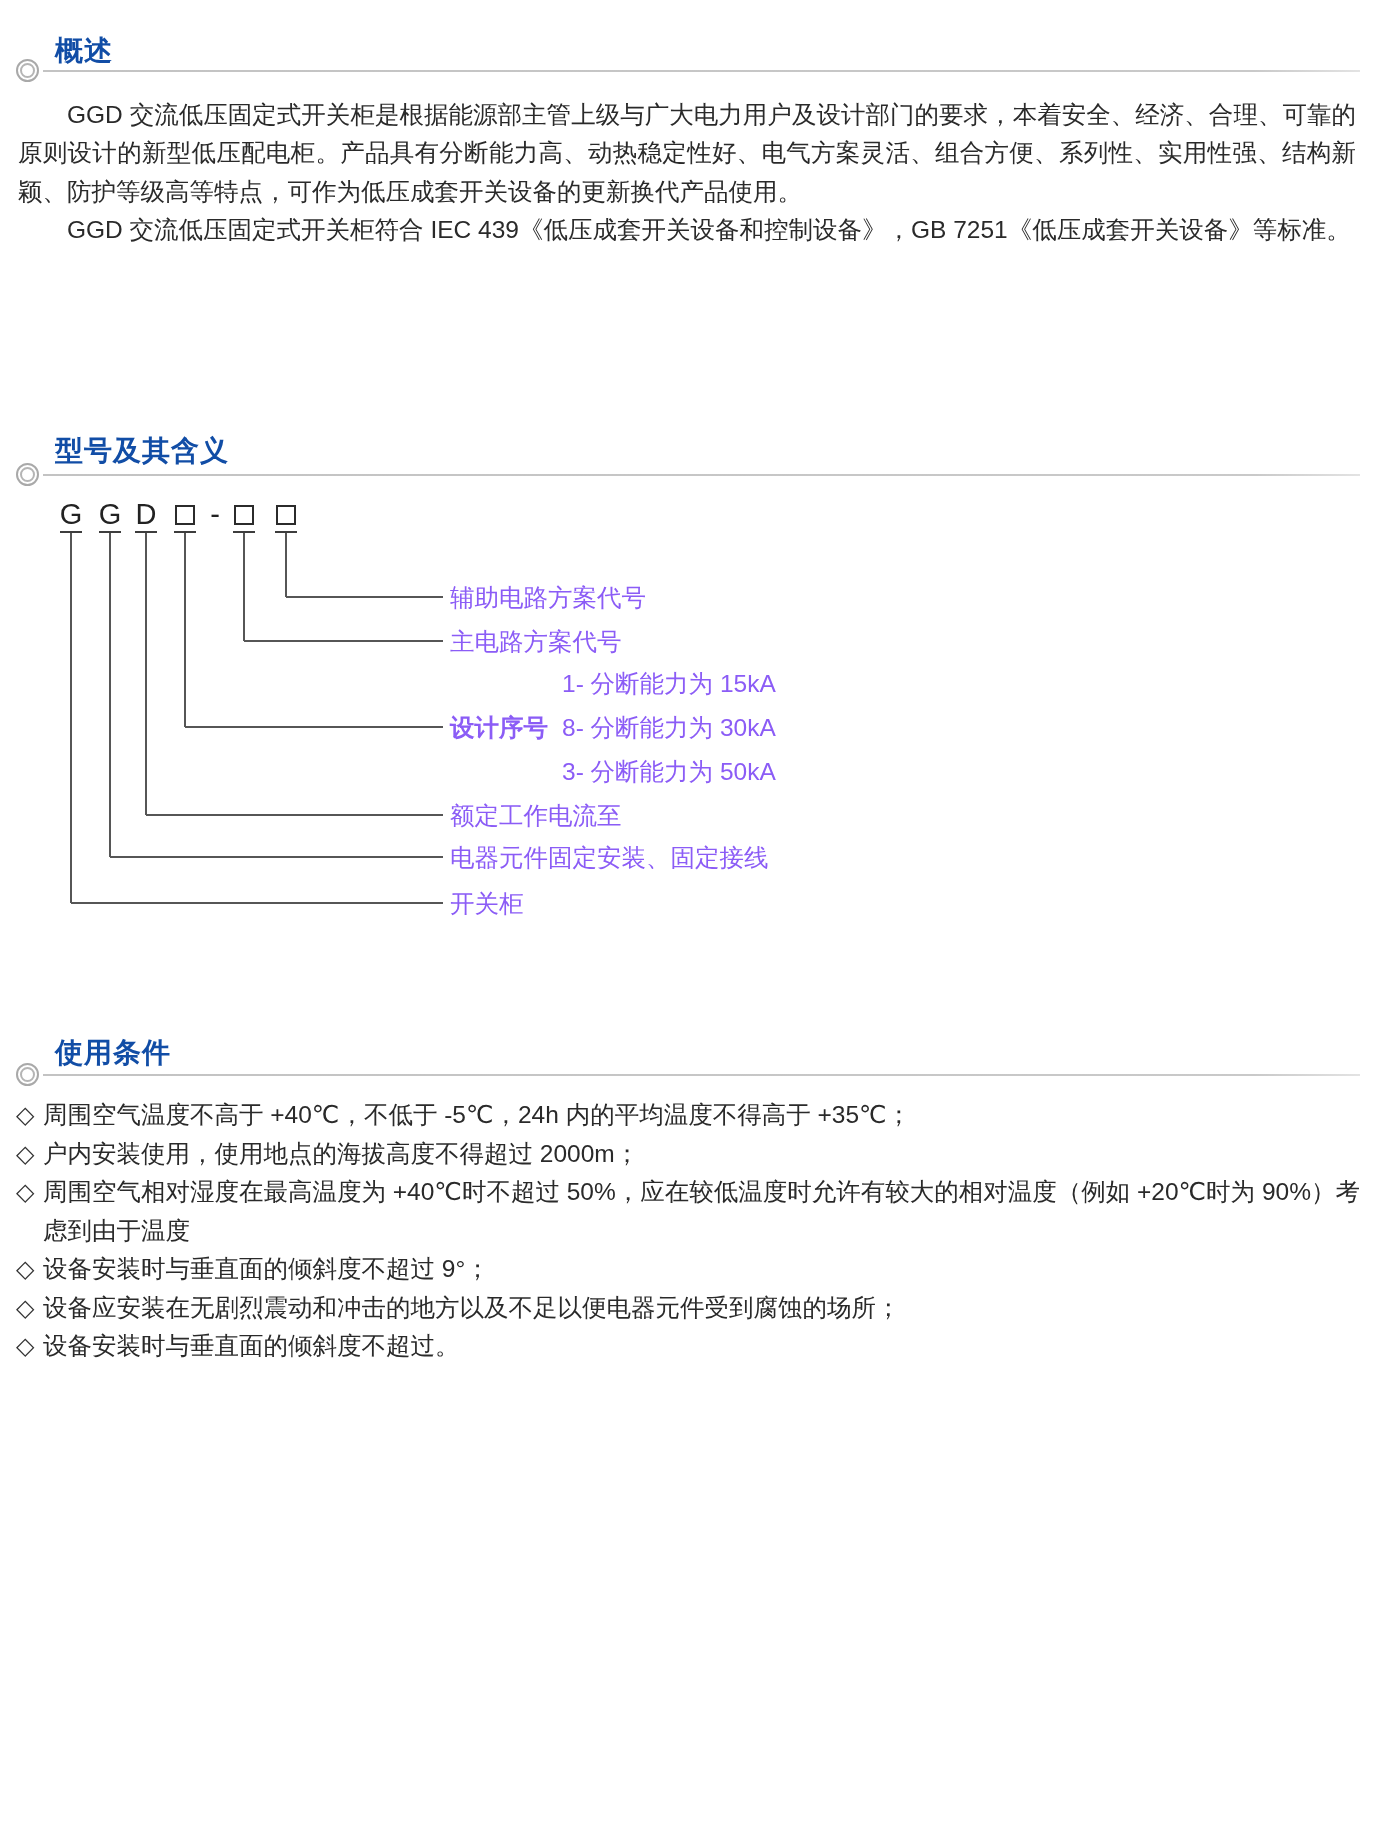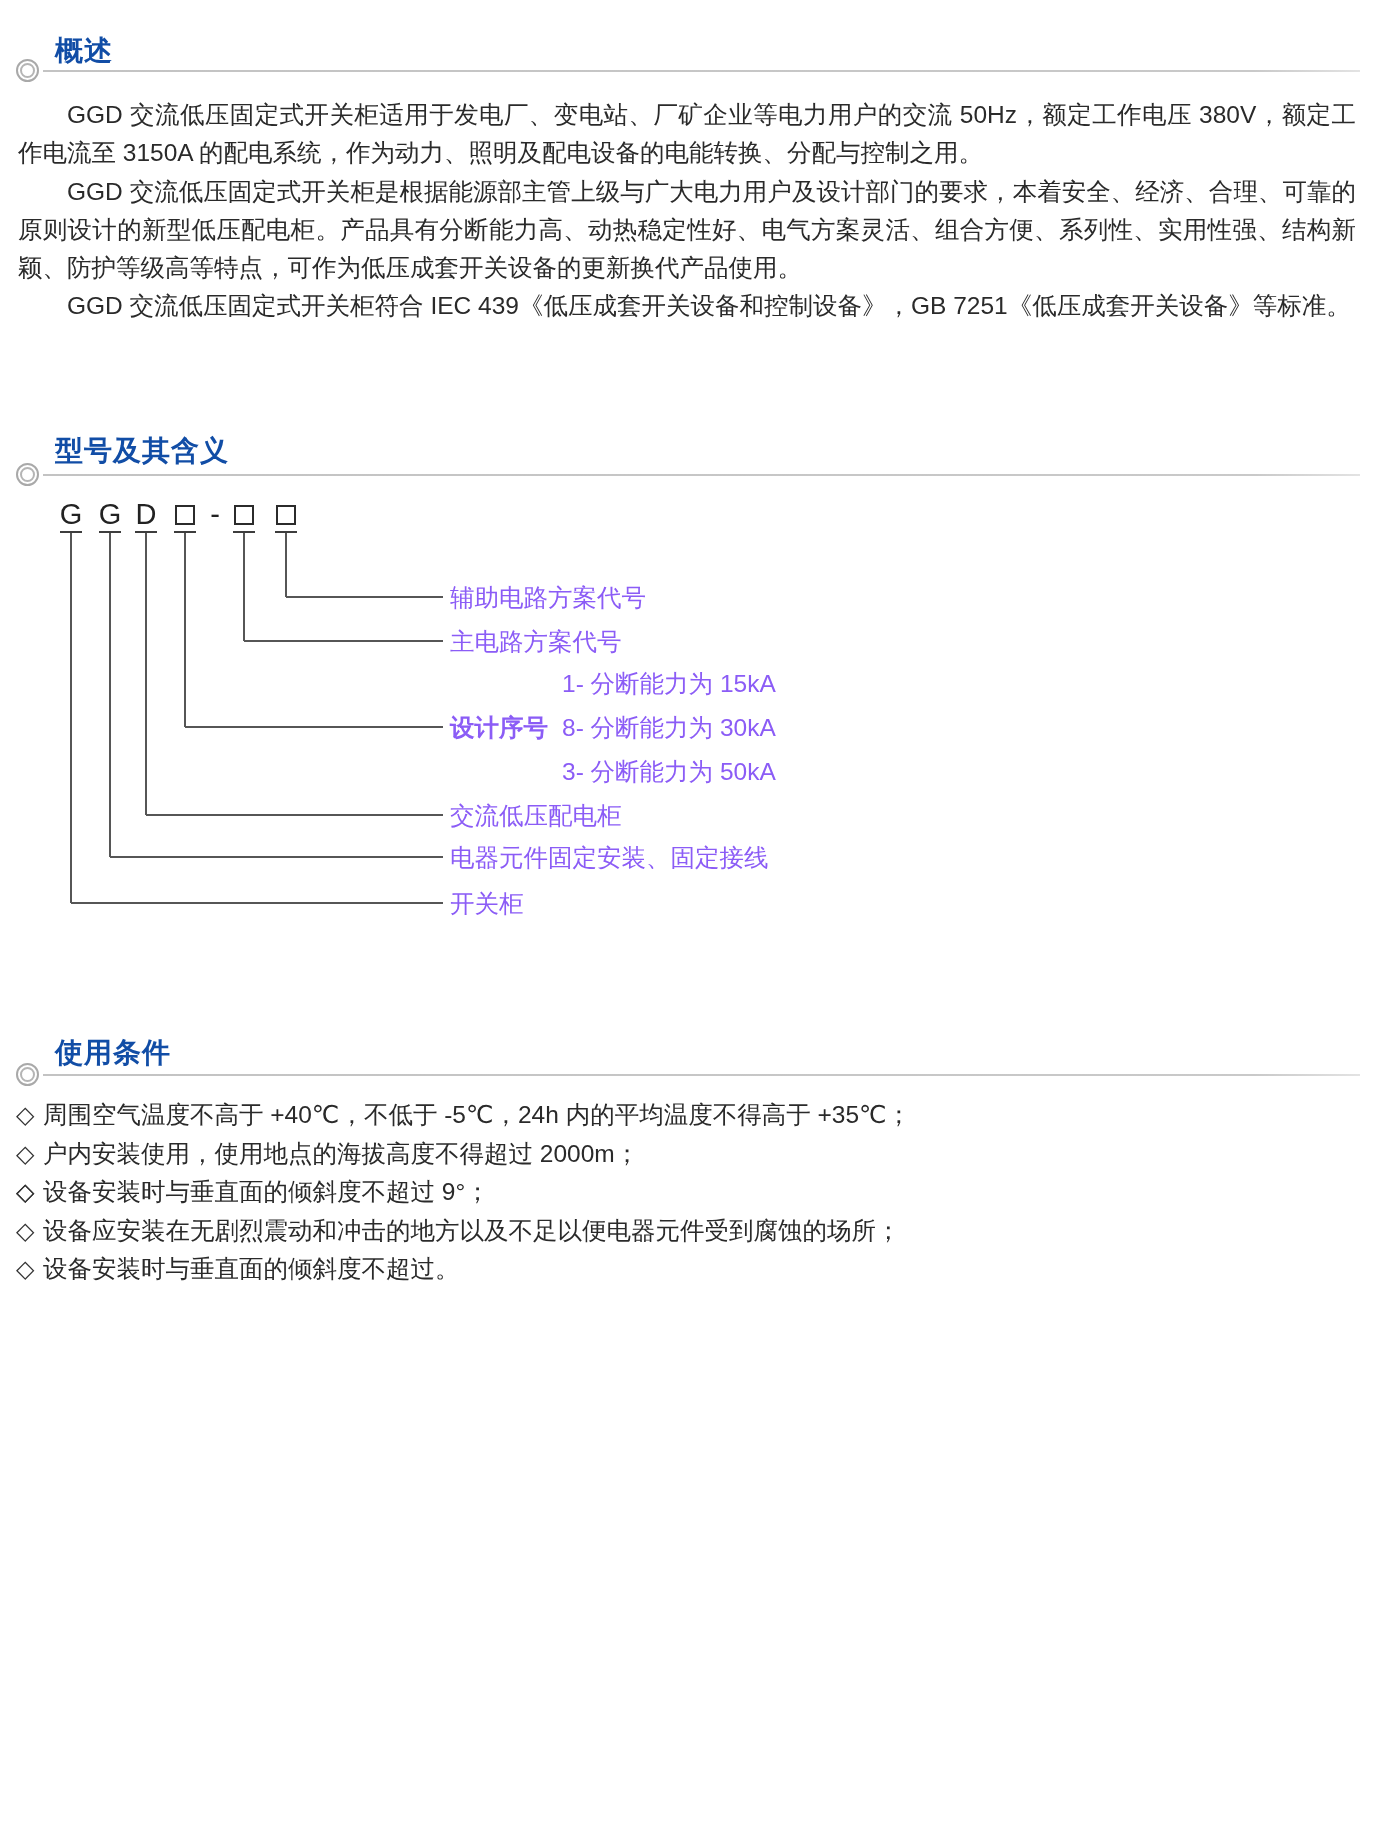--- a/index.html
+++ b/index.html
@@ -68,21 +68,20 @@
 </head>
 <body>
 
 <div class="page">
 
   <div class="sec-title" style="top:32px;">概述</div>
   <div class="ring" style="top:59px;"></div>
   <div class="divider" style="top:70px;"></div>
 
   <div class="paras">
-    <p>GGD 交流低压固定式开关柜适用于发电厂、变电站、厂矿企业等电力用户的交流 50Hz，额定工作电压 380V，额定工作电流至 3150A 的配电系统，作为动力、照明及配电设备的电能转换、分配与控制之用。</p>
     <p>GGD 交流低压固定式开关柜是根据能源部主管上级与广大电力用户及设计部门的要求，本着安全、经济、合理、可靠的原则设计的新型低压配电柜。产品具有分断能力高、动热稳定性好、电气方案灵活、组合方便、系列性、实用性强、结构新颖、防护等级高等特点，可作为低压成套开关设备的更新换代产品使用。</p>
     <p>GGD 交流低压固定式开关柜符合 IEC 439《低压成套开关设备和控制设备》，GB 7251《低压成套开关设备》等标准。</p>
   </div>
 
   <div class="sec-title" style="top:432px;">型号及其含义</div>
   <div class="ring" style="top:463px;"></div>
   <div class="divider" style="top:474px;"></div>
 
   <span class="code-char" style="left:71px;">G</span>
   <span class="code-char" style="left:110px;">G</span>
@@ -112,39 +111,40 @@
   <span class="hline" style="left:146px;top:814px;width:297px;"></span>
   <span class="hline" style="left:110px;top:856px;width:333px;"></span>
   <span class="hline" style="left:71px;top:902px;width:372px;"></span>
 
   <div class="dlabel" style="left:450px;top:585px;">辅助电路方案代号</div>
   <div class="dlabel" style="left:450px;top:629px;">主电路方案代号</div>
   <div class="dlabel" style="left:562px;top:671px;">1- 分断能力为 15kA</div>
   <div class="dlabel" style="left:450px;top:715px;font-weight:bold;">设计序号</div>
   <div class="dlabel" style="left:562px;top:715px;">8- 分断能力为 30kA</div>
   <div class="dlabel" style="left:562px;top:759px;">3- 分断能力为 50kA</div>
-  <div class="dlabel" style="left:450px;top:803px;">交流低压配电柜</div>
+  <div class="dlabel" style="left:450px;top:803px;">额定工作电流至</div>
   <div class="dlabel" style="left:450px;top:845px;">电器元件固定安装、固定接线</div>
   <div class="dlabel" style="left:450px;top:891px;">开关柜</div>
 
   <div class="sec-title" style="top:1034px;">使用条件</div>
   <div class="ring" style="top:1063px;"></div>
   <div class="divider" style="top:1074px;"></div>
 
   <div class="conds">
     <div class="cond-item">
       <span class="cond-diamond">◇</span>
       <span class="cond-line">周围空气温度不高于 +40℃，不低于 -5℃，24h 内的平均温度不得高于 +35℃；</span>
     </div>
     <div class="cond-item">
       <span class="cond-diamond">◇</span>
       <span class="cond-line">户内安装使用，使用地点的海拔高度不得超过 2000m；</span>
     </div>
     <div class="cond-item">
       <span class="cond-diamond">◇</span>
+      <span class="cond-line">周围空气相对湿度在最高温度为 +40℃时不超过 50%，应在较低温度时允许有较大的相对温度（例如 +20℃时为 90%）考虑到由于温度</span>
     </div>
     <div class="cond-item">
       <span class="cond-diamond">◇</span>
       <span class="cond-line">设备安装时与垂直面的倾斜度不超过 9°；</span>
     </div>
     <div class="cond-item">
       <span class="cond-diamond">◇</span>
       <span class="cond-line">设备应安装在无剧烈震动和冲击的地方以及不足以便电器元件受到腐蚀的场所；</span>
     </div>
     <div class="cond-item">

